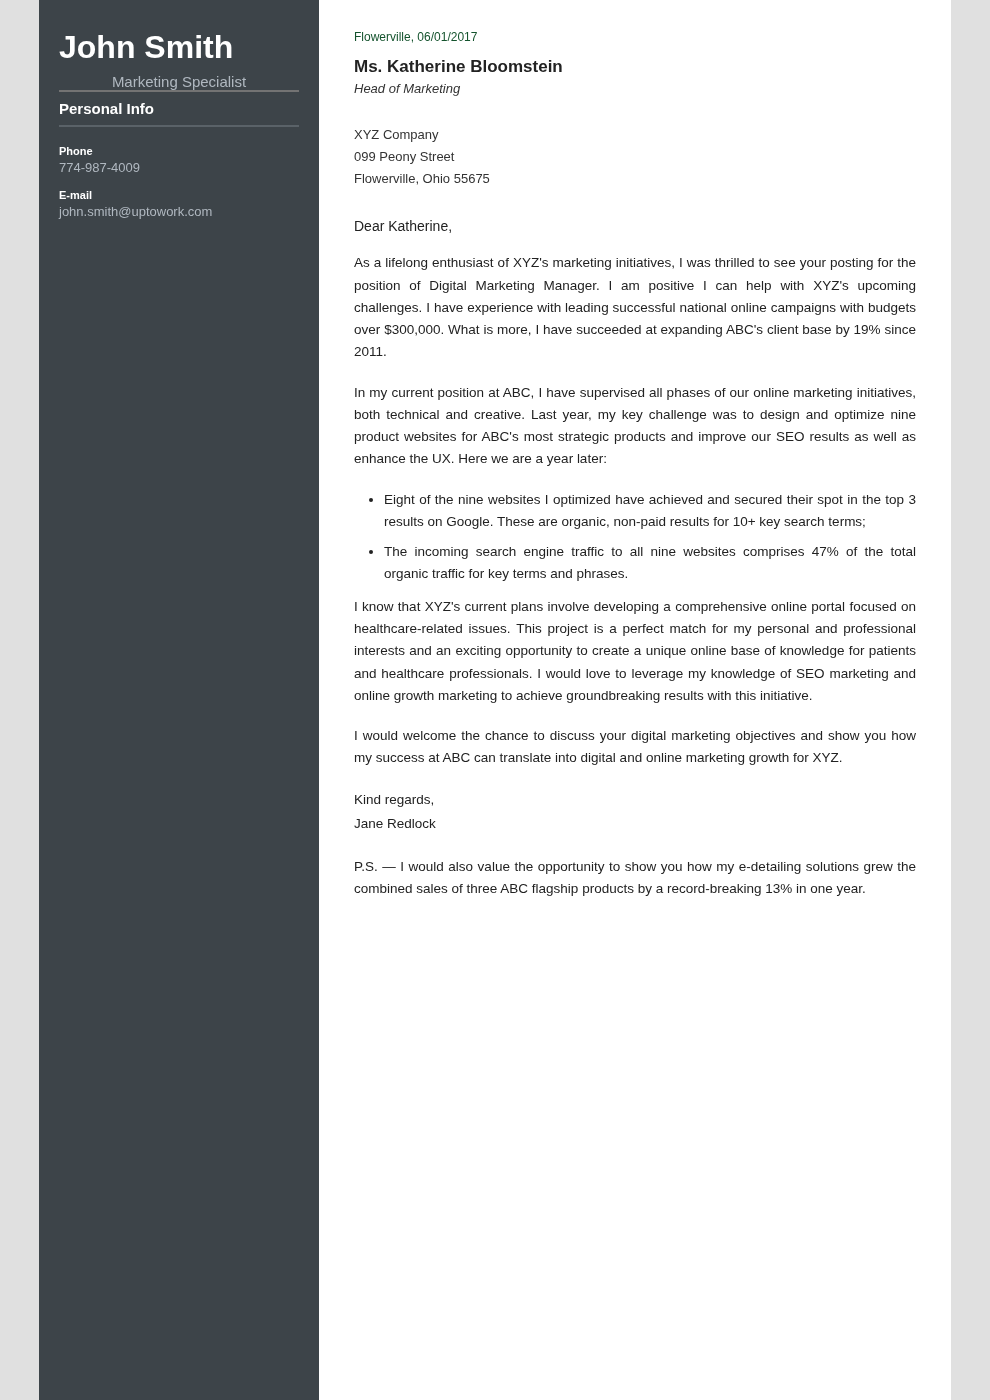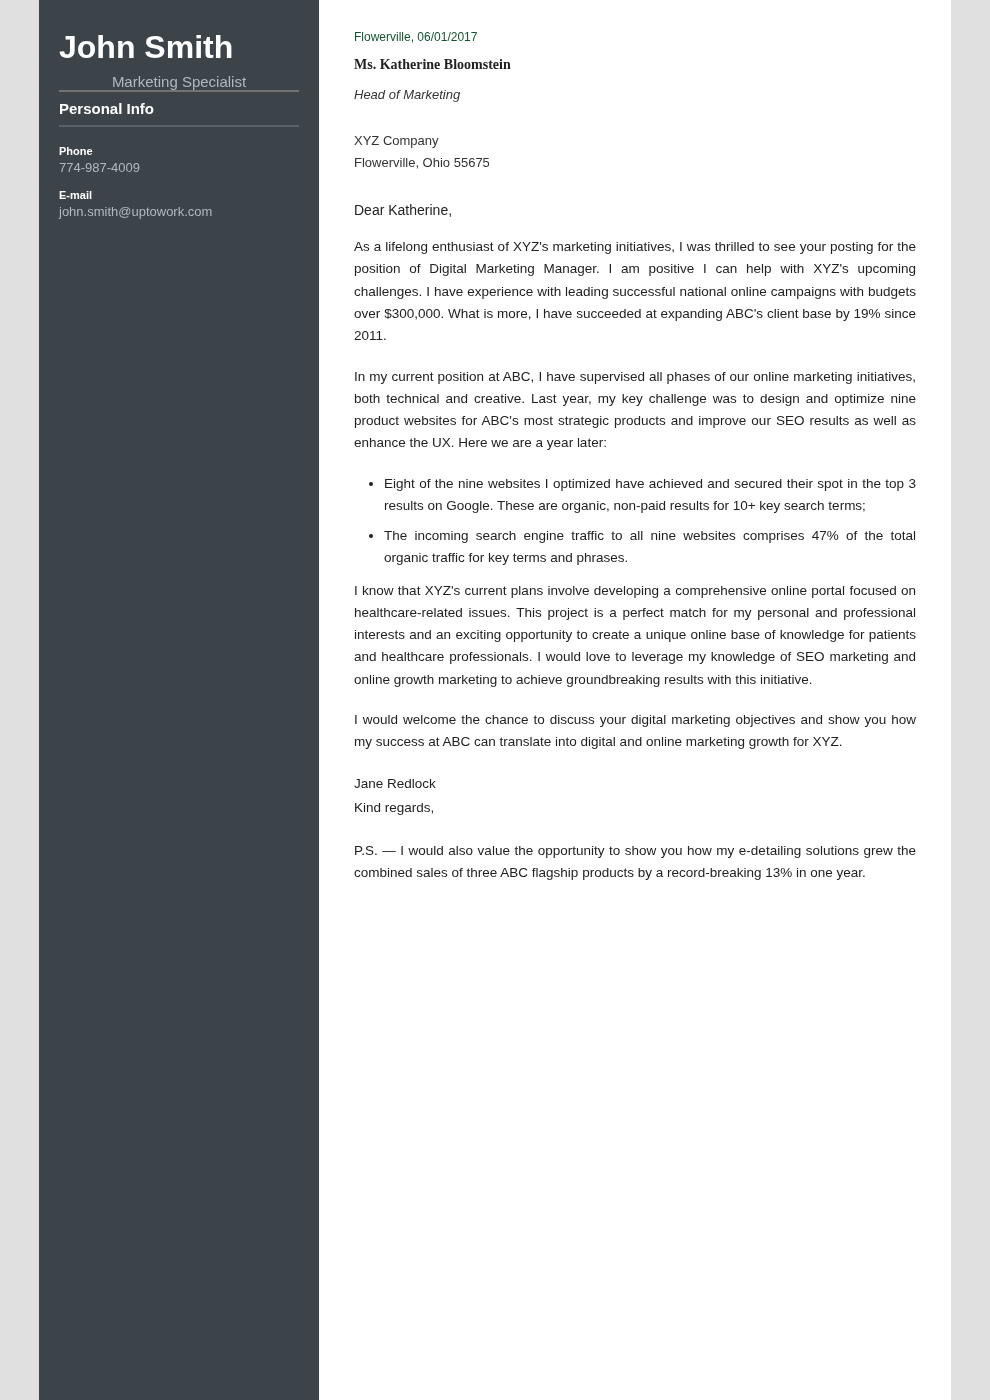--- a/index.html
+++ b/index.html
@@ -80,25 +80,24 @@
       min-height: 1400px;
     }
 
     .letter-date {
       font-size: 12px;
       color: #14532d;
       margin-bottom: 13px;
     }
 
     .recipient-name {
-      font-size: 14px;
+      font-size: 17px;
       font-weight: 700;
       color: #222;
-      margin-bottom: 14px;
-      font-family: Liberation Serif, serif;
+      margin-bottom: 4px;
     }
 
     .recipient-title {
       font-size: 13px;
       font-style: italic;
       color: #333;
       margin-bottom: 28px;
     }
 
     .recipient-address {
@@ -170,39 +169,40 @@
 
   <div class="content">
 
     <div class="letter-date">Flowerville, 06/01/2017</div>
 
     <div class="recipient-name">Ms. Katherine Bloomstein</div>
     <div class="recipient-title">Head of Marketing</div>
 
     <div class="recipient-address">
       <div>XYZ Company</div>
+      <div>099 Peony Street</div>
       <div>Flowerville, Ohio 55675</div>
     </div>
 
     <div class="salutation">Dear Katherine,</div>
 
     <div class="paragraph">As a lifelong enthusiast of XYZ's marketing initiatives, I was thrilled to see your posting for the position of Digital Marketing Manager. I am positive I can help with XYZ's upcoming challenges. I have experience with leading successful national online campaigns with budgets over $300,000. What is more, I have succeeded at expanding ABC's client base by 19% since 2011.</div>
 
     <div class="paragraph">In my current position at ABC, I have supervised all phases of our online marketing initiatives, both technical and creative. Last year, my key challenge was to design and optimize nine product websites for ABC's most strategic products and improve our SEO results as well as enhance the UX. Here we are a year later:</div>
 
     <ul class="bullet-list">
       <li>Eight of the nine websites I optimized have achieved and secured their spot in the top 3 results on Google. These are organic, non-paid results for 10+ key search terms;</li>
       <li>The incoming search engine traffic to all nine websites comprises 47% of the total organic traffic for key terms and phrases.</li>
     </ul>
 
     <div class="paragraph">I know that XYZ's current plans involve developing a comprehensive online portal focused on healthcare-related issues. This project is a perfect match for my personal and professional interests and an exciting opportunity to create a unique online base of knowledge for patients and healthcare professionals. I would love to leverage my knowledge of SEO marketing and online growth marketing to achieve groundbreaking results with this initiative.</div>
 
     <div class="paragraph">I would welcome the chance to discuss your digital marketing objectives and show you how my success at ABC can translate into digital and online marketing growth for XYZ.</div>
 
     <div class="closing">
+      <div>Kind regards,</div>
       <div>Jane Redlock</div>
-      <div>Kind regards,</div>
     </div>
 
     <div class="ps">P.S. — I would also value the opportunity to show you how my e-detailing solutions grew the combined sales of three ABC flagship products by a record-breaking 13% in one year.</div>
 
   </div>
 </div>
 
 </body></html>

